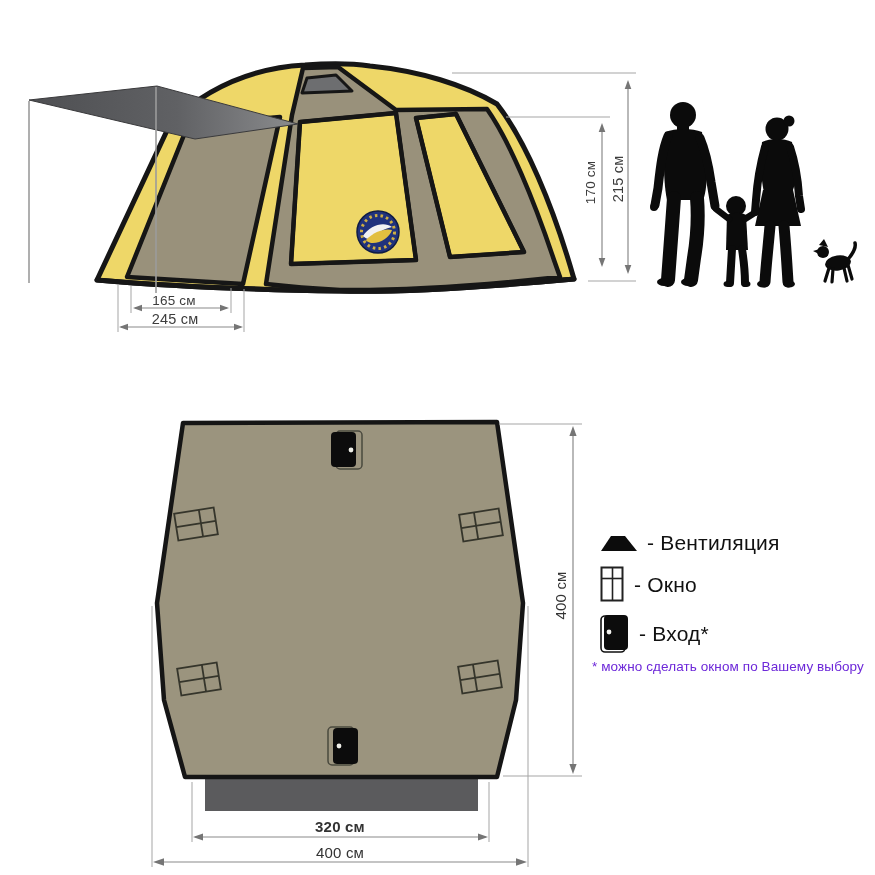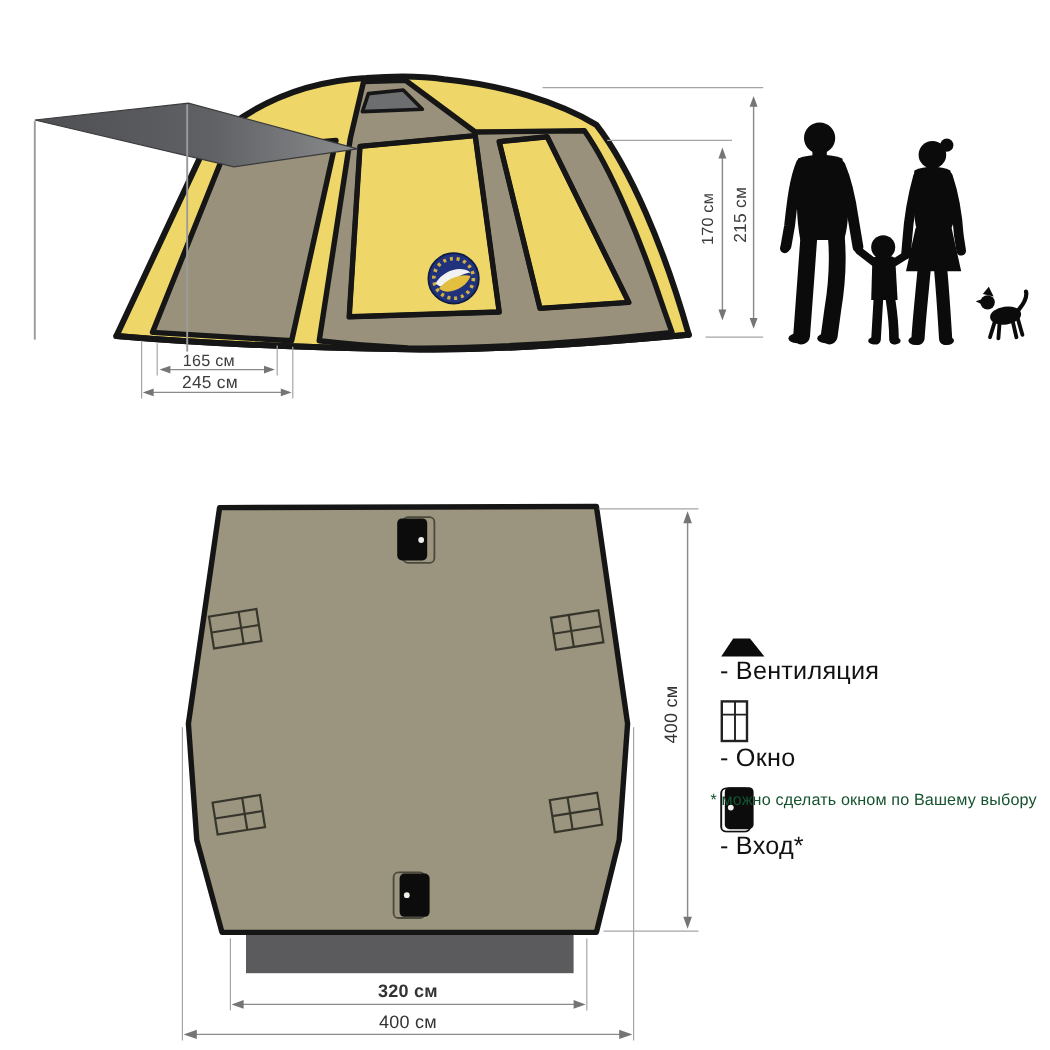--- a/index.html
+++ b/index.html
@@ -4,25 +4,25 @@
 <style>
   html,body{margin:0;padding:0;background:#fff;}
   .canvas{position:relative;width:875px;height:875px;background:#ffffff;overflow:hidden;
           font-family:"Liberation Sans",sans-serif;}
   .scene{position:absolute;left:0;top:0;}
   .dim-label{position:absolute;color:#3d3d3d;font-size:13.5px;text-align:center;
              letter-spacing:.2px;white-space:nowrap;}
   .dim-label.big{font-size:15px;color:#333;}
   .rot{transform:rotate(-90deg);transform-origin:center center;}
   .legend{position:absolute;left:600px;top:531px;width:275px;}
-  .legend-row{display:flex;margin-bottom:11px;flex-direction:column;}
+  .legend-row{display:flex;align-items:center;margin-bottom:11px;}
   .legend-row .ic{flex:0 0 auto;margin-right:9px;display:flex;align-items:center;}
   .legend-label{font-size:21px;color:#111;letter-spacing:.2px;}
   .footnote{position:absolute;left:592px;top:659px;width:272px;font-size:13.5px;
-            color:#14532d;letter-spacing:.1px;}
+            color:#6d28d9;letter-spacing:.1px;}
 </style>
 </head>
 <body>
 
 <div class="canvas">
 
 <svg class="scene" width="875" height="875" viewBox="0 0 875 875">
   <defs>
     <linearGradient id="awngrad" x1="0" y1="0" x2="1" y2="0">
       <stop offset="0" stop-color="#4e4f52"></stop>

